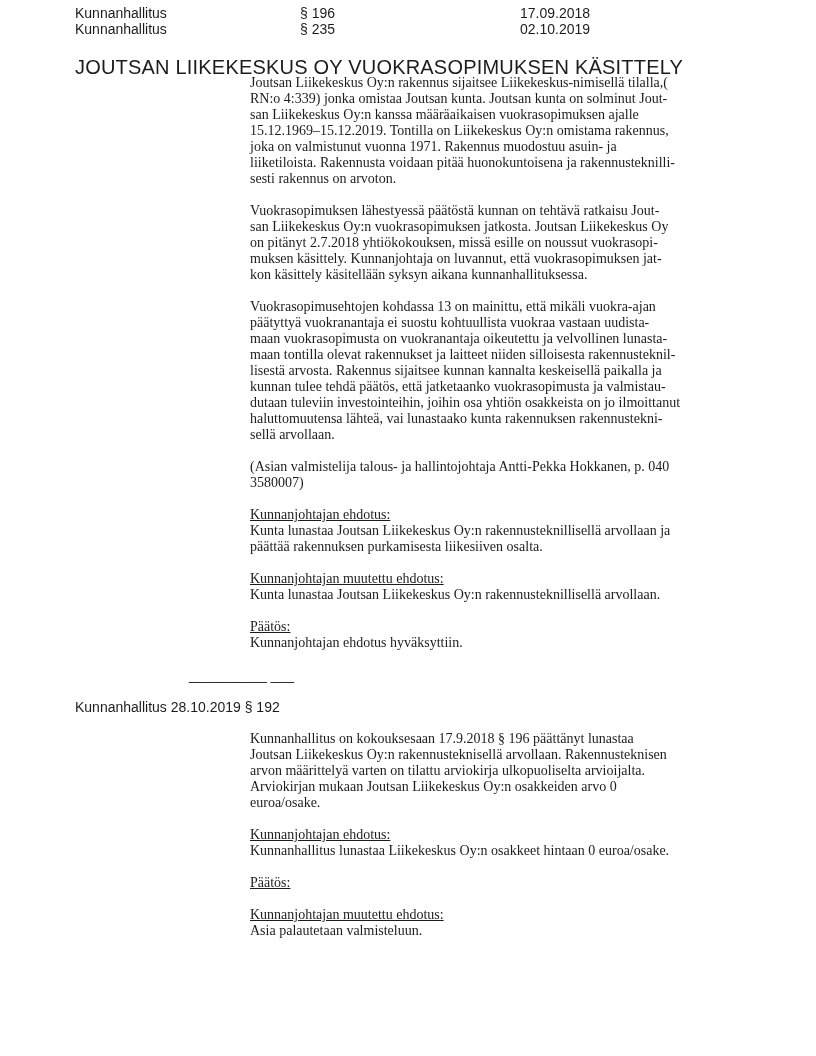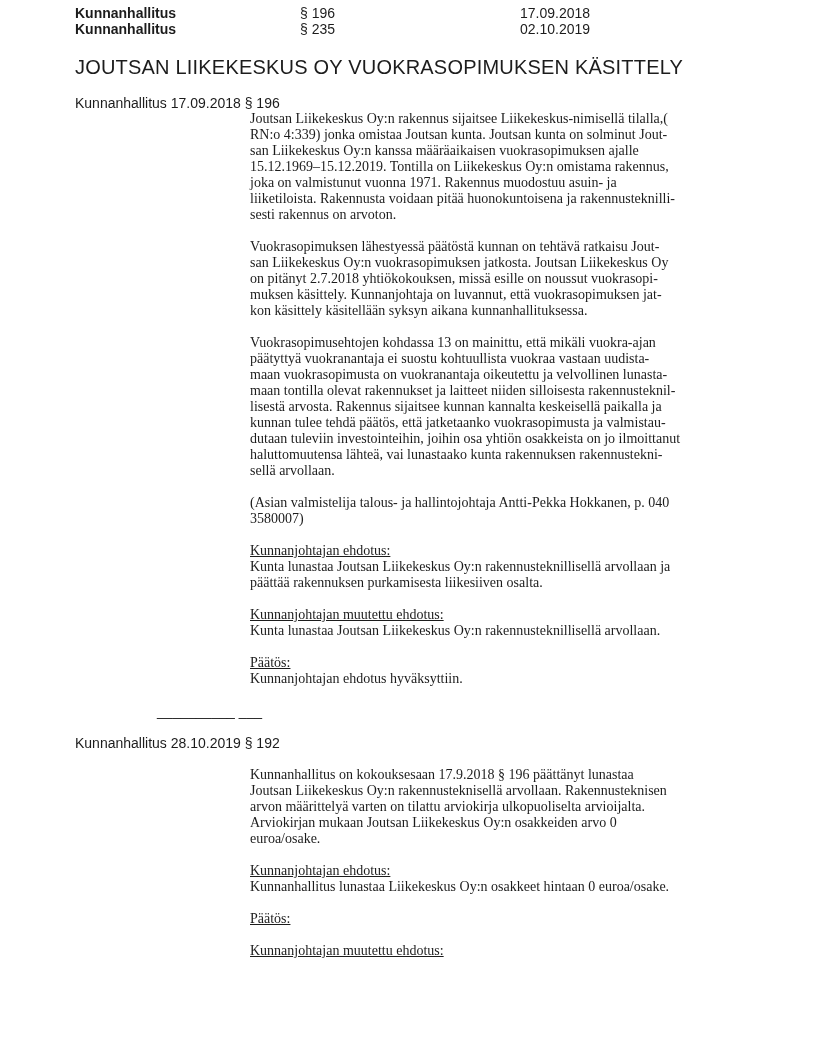--- a/index.html
+++ b/index.html
@@ -11,39 +11,39 @@
     margin: 0 auto;
     background: #ffffff;
     color: #1c1c1c;
     font-family: "Liberation Sans", "DejaVu Sans", sans-serif;
     font-size: 14px;
     line-height: 16px;
     padding: 5px 36px 0 75px;
     overflow: hidden;
   }
   .hdr-row { display: flex; }
-  .hdr-committee { width: 225px; font-weight: bold; }
+  .hdr-committee { width: 225px; }
   .hdr-ref { width: 220px; }
   .hdr-date { flex: 1; }
   .doc-title {
     font-size: 20px;
     font-weight: normal;
     margin-top: 22px;
     letter-spacing: 0.2px;
   }
   .section-heading { margin-top: 20px; }
   .section-heading.tight { margin-top: 16px; }
   .body-col { margin-left: 175px; width: 545px; font-family: Liberation Serif, serif; }
   .para { white-space: pre-line; margin-bottom: 16px; }
   .block { margin-bottom: 16px; }
   .block-label { text-decoration: underline; }
   .block-text { white-space: pre-line; }
   .gap-top { margin-top: 16px; }
   .separator-line {
-    margin-left: 82px;
+    margin-left: 114px;
     white-space: pre;
     line-height: 16px;
   }
 </style>
 </head>
 <body>
 
 <div class="page">
 
   <div class="hdr-row">
@@ -52,21 +52,20 @@
     <span class="hdr-date">17.09.2018</span>
   </div>
   <div class="hdr-row">
     <span class="hdr-committee">Kunnanhallitus</span>
     <span class="hdr-ref">§ 235</span>
     <span class="hdr-date">02.10.2019</span>
   </div>
 
   <div class="doc-title">JOUTSAN LIIKEKESKUS OY VUOKRASOPIMUKSEN KÄSITTELY</div>
 
-  <div class="section-heading">Kunnanhallitus 17.09.2018 § 196</div>
   <div class="body-col">
     <p class="para">Joutsan Liikekeskus Oy:n rakennus sijaitsee Liikekeskus-nimisellä tilalla,(
 RN:o 4:339) jonka omistaa Joutsan kunta. Joutsan kunta on solminut Jout-
 san Liikekeskus Oy:n kanssa määräaikaisen vuokrasopimuksen ajalle
 15.12.1969–15.12.2019. Tontilla on Liikekeskus Oy:n omistama rakennus,
 joka on valmistunut vuonna 1971. Rakennus muodostuu asuin- ja
 liiketiloista. Rakennusta voidaan pitää huonokuntoisena ja rakennusteknilli-
 sesti rakennus on arvoton.</p>
     <p class="para">Vuokrasopimuksen lähestyessä päätöstä kunnan on tehtävä ratkaisu Jout-
 san Liikekeskus Oy:n vuokrasopimuksen jatkosta. Joutsan Liikekeskus Oy
@@ -116,16 +115,17 @@
       <div class="block-label">Kunnanjohtajan ehdotus:</div>
       <div class="block-text">Kunnanhallitus lunastaa Liikekeskus Oy:n osakkeet hintaan 0 euroa/osake.</div>
     </div>
 
     <div class="block">
       <div class="block-label">Päätös:</div>
     </div>
 
     <div class="block">
       <div class="block-label">Kunnanjohtajan muutettu ehdotus:</div>
+      <div class="block-text">Asia palautetaan valmisteluun.</div>
     </div>
   </div>
 
 </div>
 
 </body></html>

